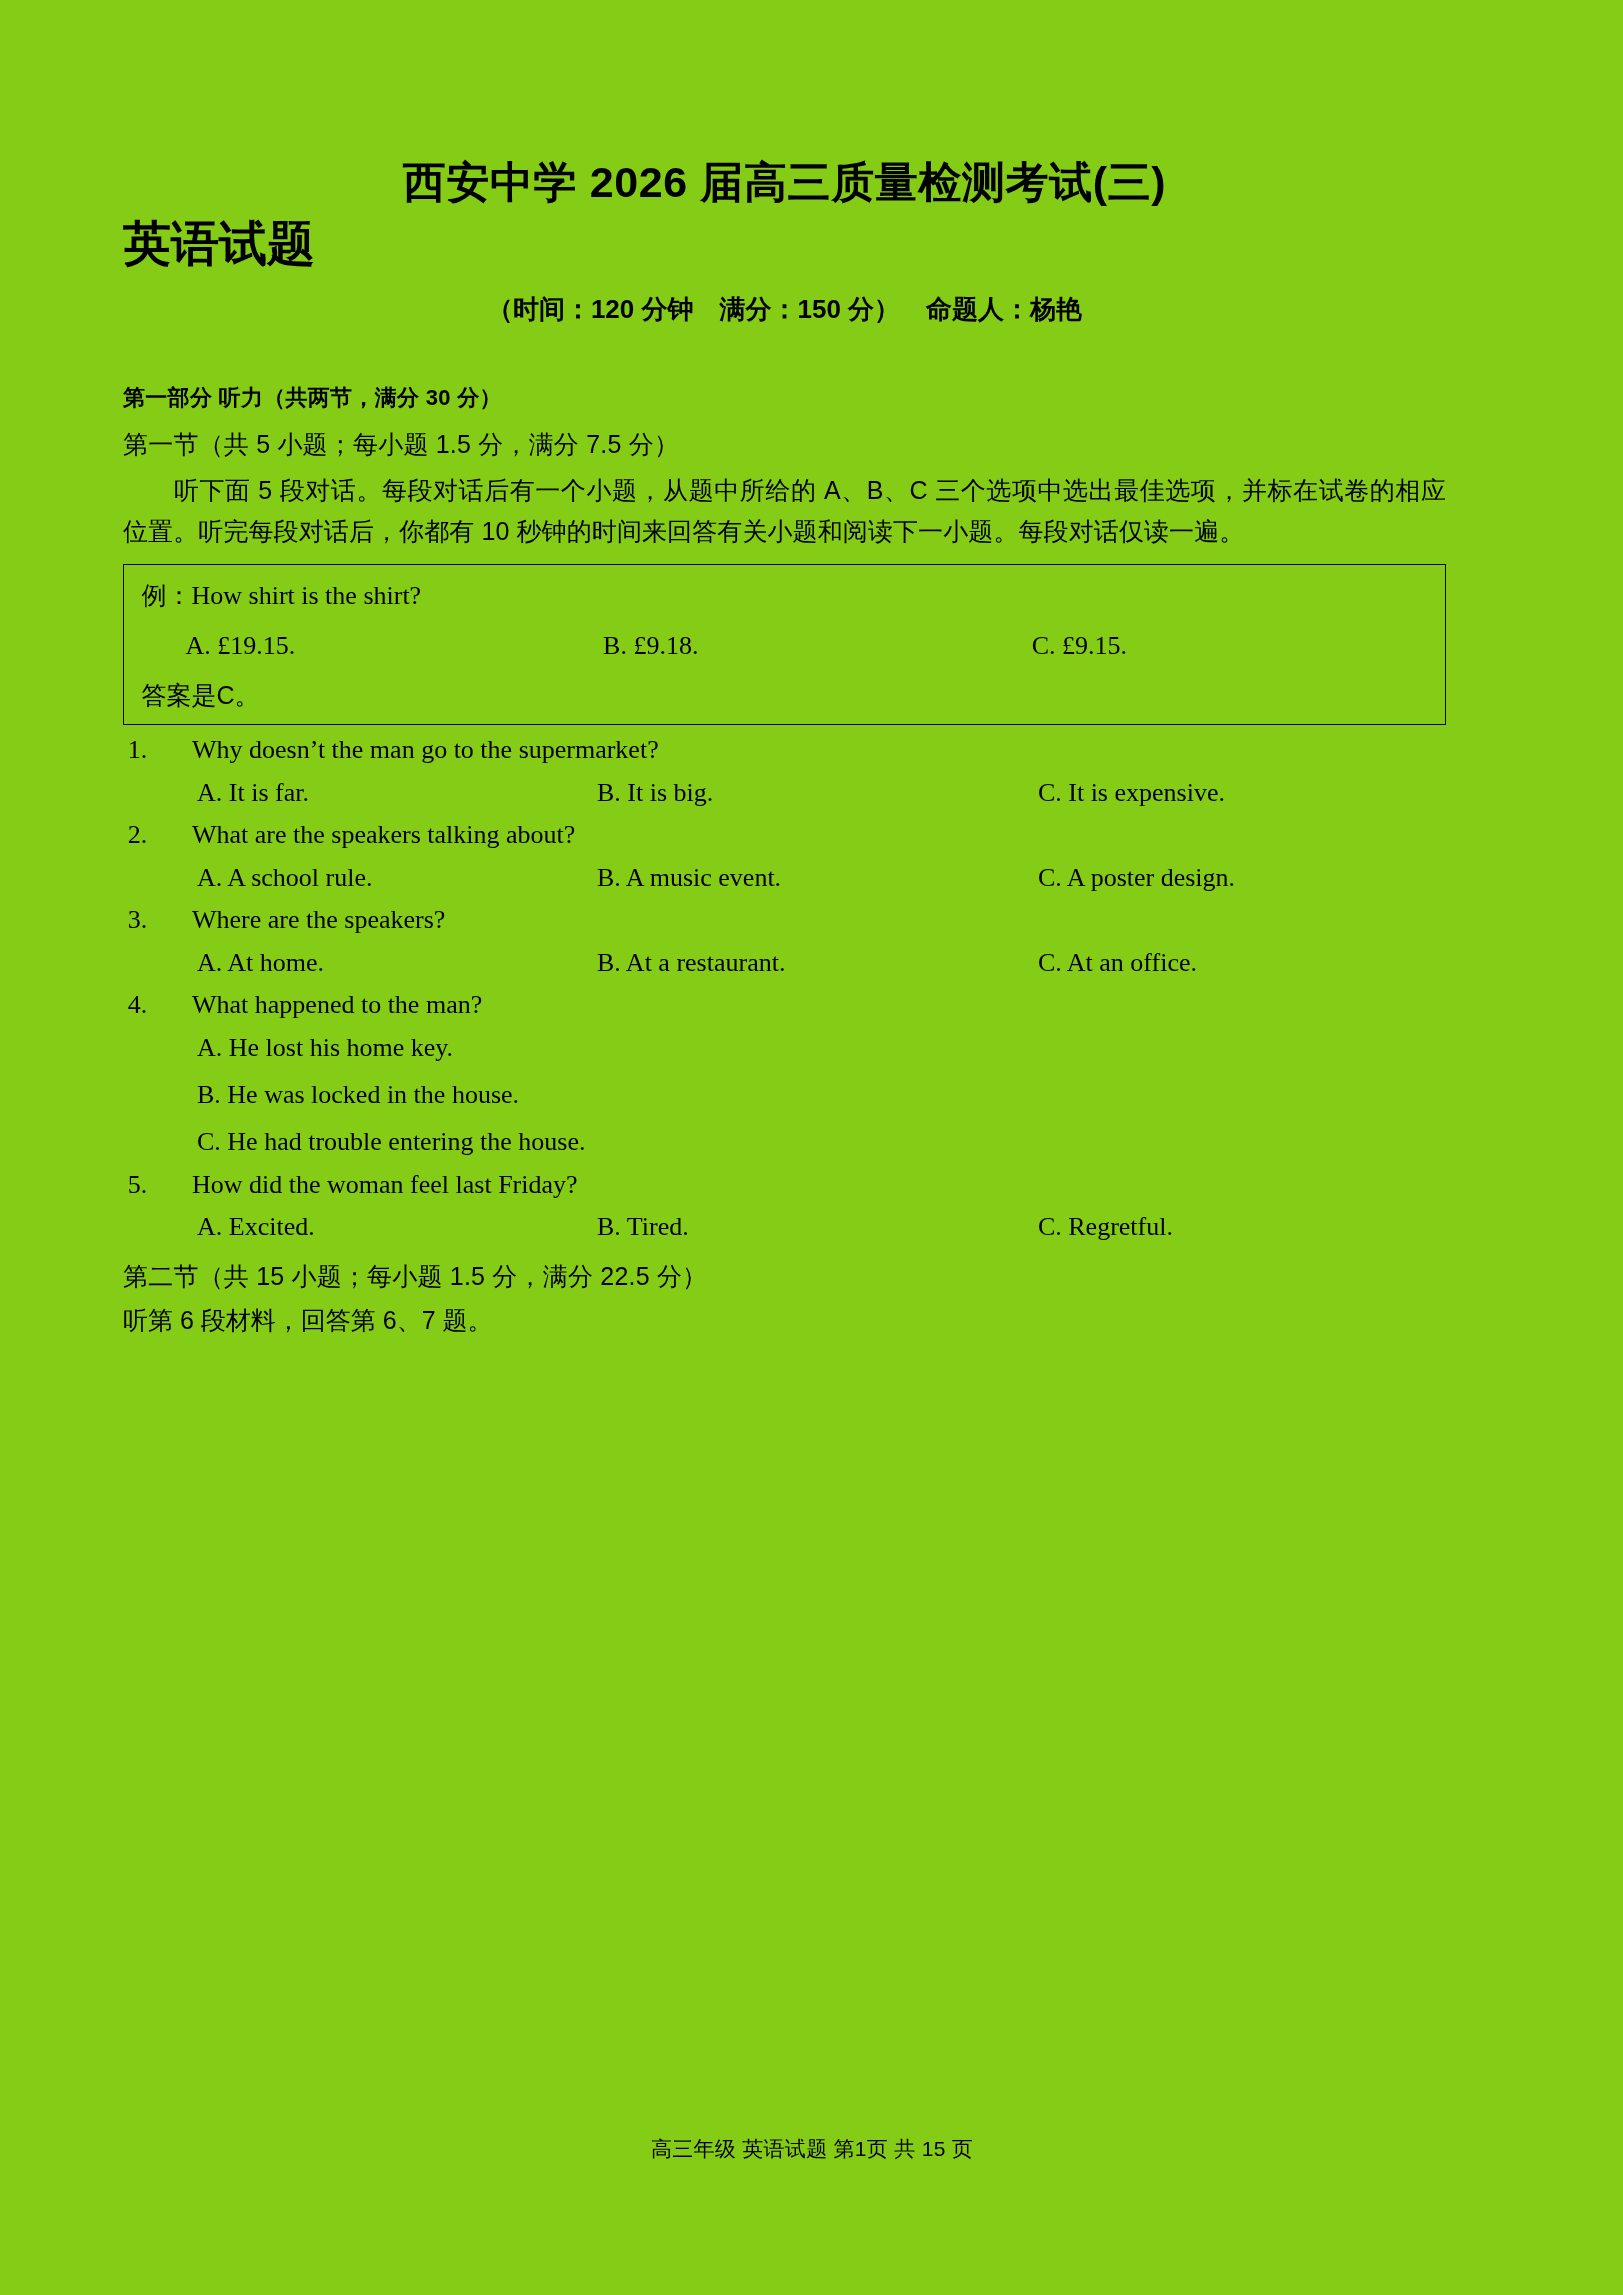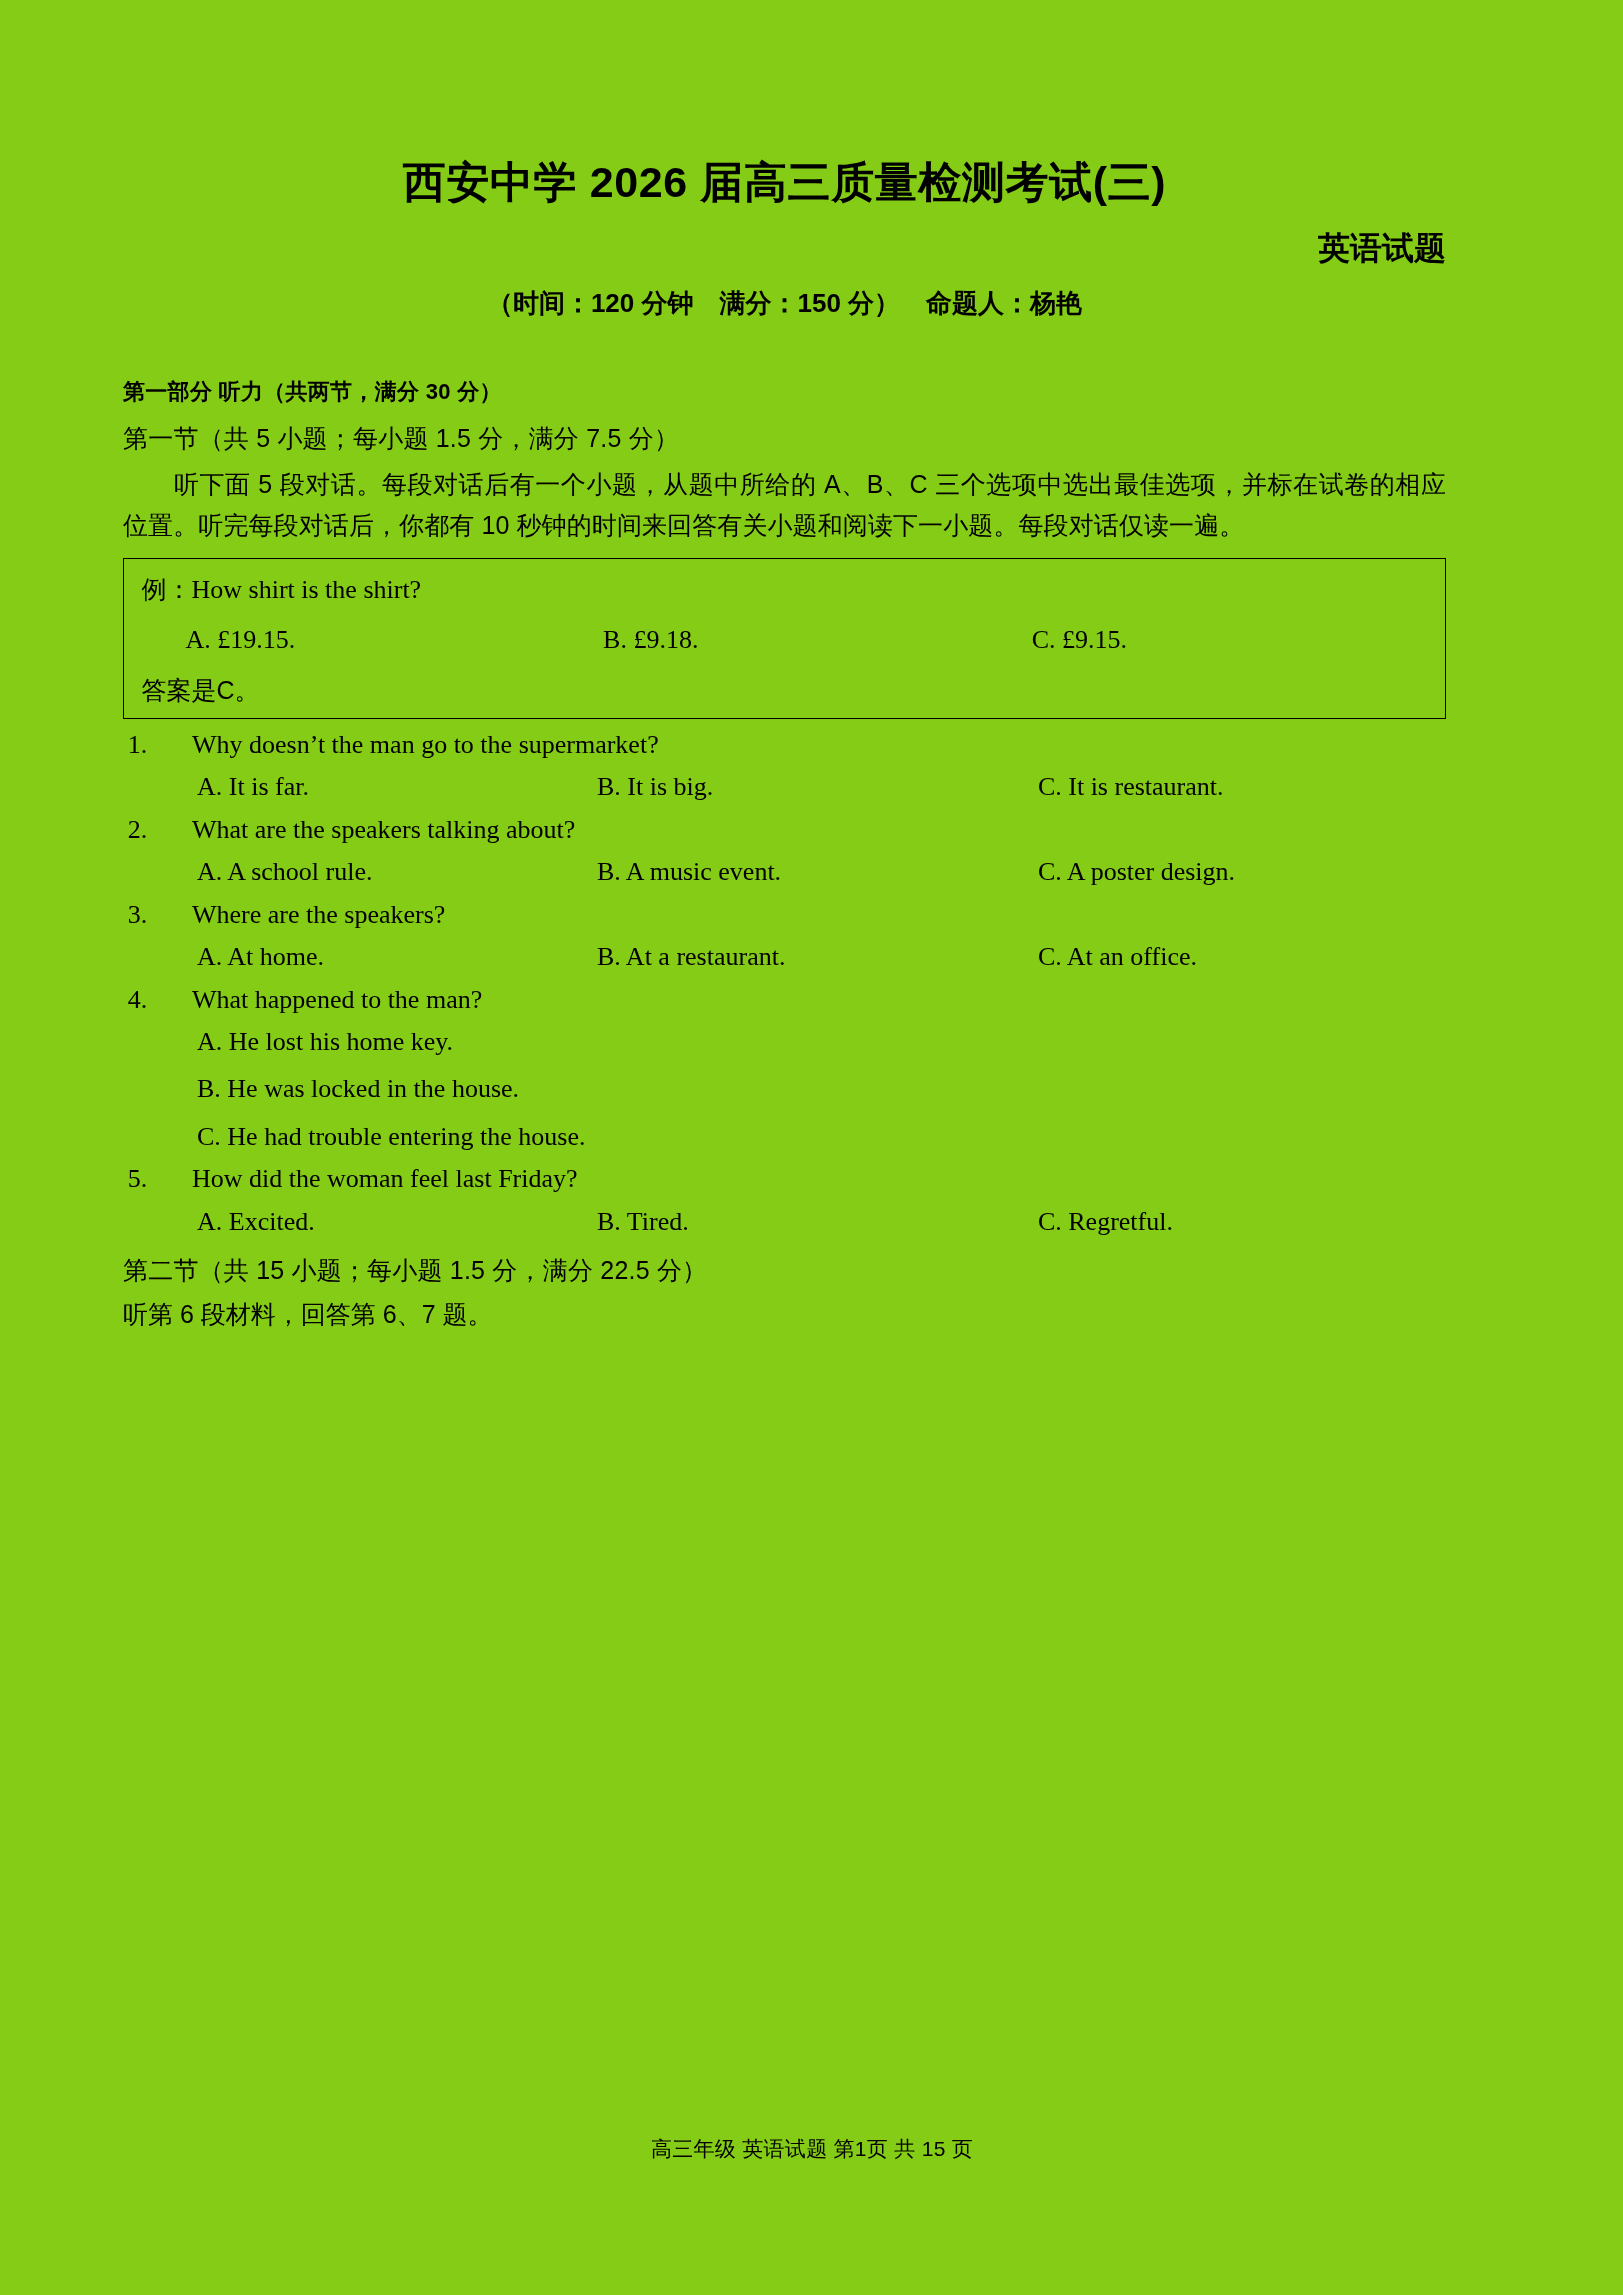--- a/index.html
+++ b/index.html
@@ -32,26 +32,26 @@
     text-align: center;
     font-family: "Liberation Sans", "DejaVu Sans", sans-serif;
     font-weight: bold;
     font-size: 43px;
     line-height: 1.22;
     letter-spacing: 0.6px;
     margin-top: 156px;
     white-space: nowrap;
   }
   .title-sub {
-    text-align: right;
-    font-family: "Liberation Sans", "DejaVu Sans", sans-serif;
-    font-weight: bold;
-    font-size: 32px;
+    text-align: left;
+    font-family: "Liberation Sans", "DejaVu Sans", sans-serif;
+    font-weight: bold;
+    font-size: 48px;
     line-height: 1.3;
-    margin-top: 20px;
+    margin-top: 5px;
   }
   .title-meta {
     text-align: center;
     font-family: "Liberation Sans", "DejaVu Sans", sans-serif;
     font-weight: bold;
     font-size: 26px;
     margin-top: 16px;
     white-space: nowrap;
   }
 
@@ -207,21 +207,21 @@
     <div class="q-list">
 
       <div class="q-item">
         <div class="q-stem">
           <span class="q-num">1.</span>
           <span class="q-text">Why doesn’t the man go to the supermarket?</span>
         </div>
         <div class="q-options">
           <div class="opt">A. It is far.</div>
           <div class="opt">B. It is big.</div>
-          <div class="opt">C. It is restaurant.</div>
+          <div class="opt">C. It is expensive.</div>
         </div>
       </div>
 
       <div class="q-item">
         <div class="q-stem">
           <span class="q-num">2.</span>
           <span class="q-text">What are the speakers talking about?</span>
         </div>
         <div class="q-options">
           <div class="opt">A. A school rule.</div>

